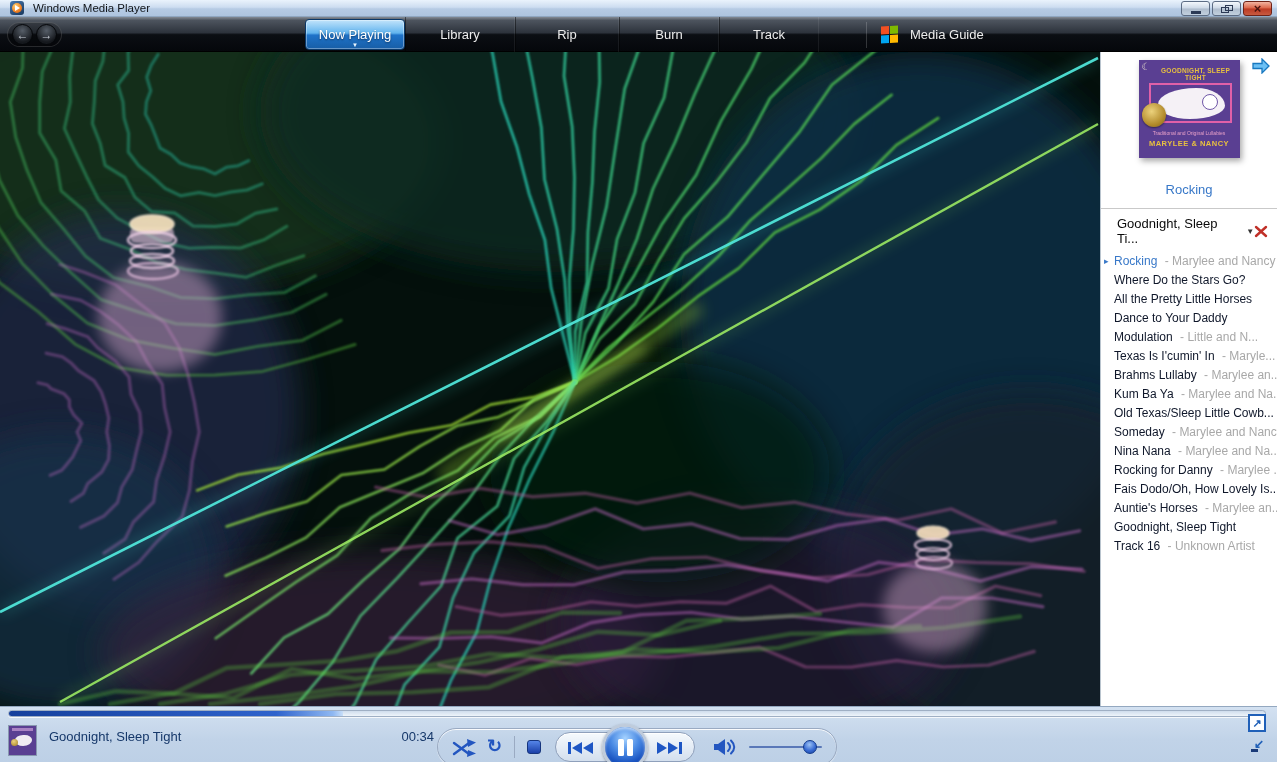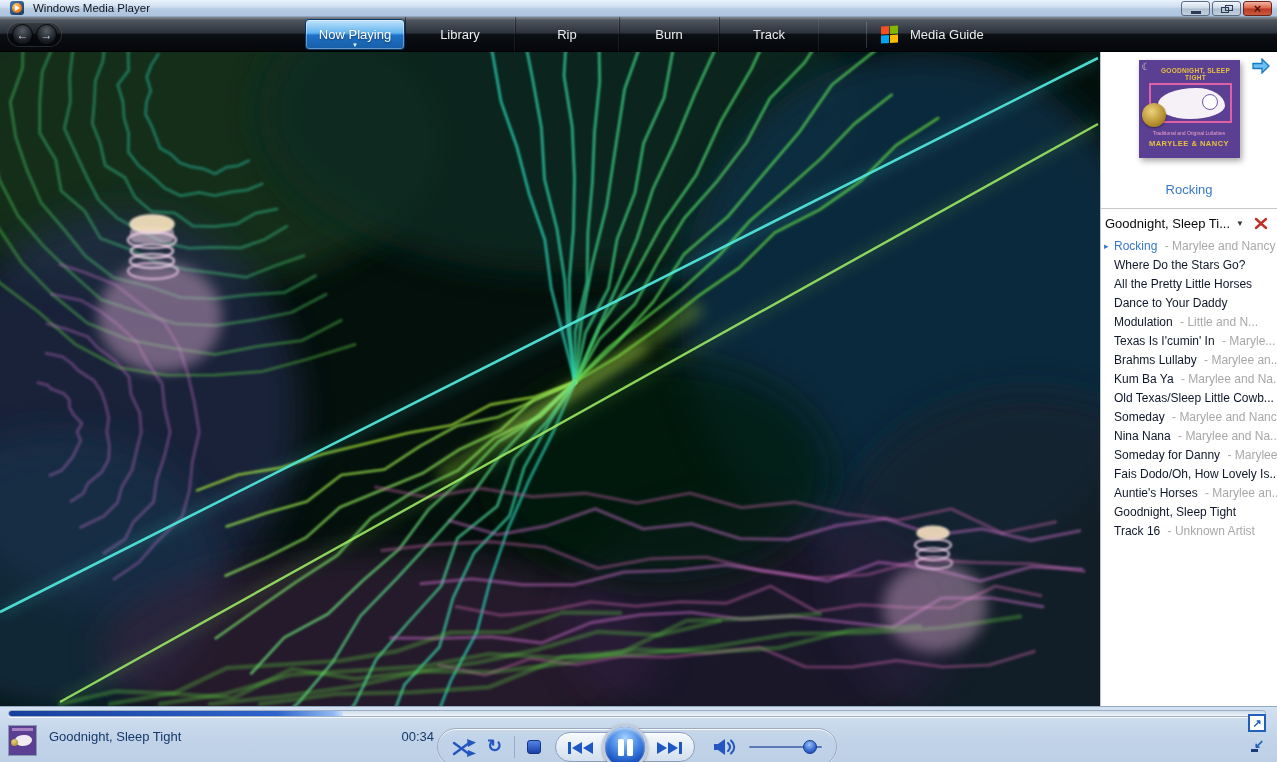--- a/index.html
+++ b/index.html
@@ -74,21 +74,21 @@
     border:1.5px solid #7058a8; background:#fff; }
   .album .seal { position:absolute; left:3px; top:43px; width:24px; height:24px; border-radius:50%;
     background:radial-gradient(circle at 40% 35%,#ecd27c,#b08828 65%,#786018);
     box-shadow:0 1px 2px rgba(0,0,0,.45); }
   .album .a-sub { position:absolute; bottom:22px; left:0; width:100%; text-align:center;
     font-size:5px; color:#e8a0c8; }
   .album .a-artist { position:absolute; bottom:10px; left:0; width:100%; text-align:center;
     font-size:7.5px; font-weight:bold; color:#e8c040; letter-spacing:.5px; }
   .caption { margin-top:24px; text-align:center; font-size:13px; color:#3878c8; }
   .sb-sep { border-top:1px solid #c9c9c9; margin-top:11px; }
-  .pl-header { display:flex; align-items:center; padding:7px 9px 3px 4px; font-size:13px; color:#0a0a0a; }
+  .pl-header { display:flex; align-items:center; padding:7px 9px 3px 16px; font-size:13px; color:#0a0a0a; }
   .pl-caret { font-size:8px; margin-left:6px; color:#333; }
   .pl-close { margin-left:auto; cursor:default; }
   .tracks { list-style:none; margin-top:3px; }
   .track { position:relative; padding-left:13px; height:19px; line-height:19px; font-size:12px;
     white-space:nowrap; overflow:hidden; }
   .track .cur { position:absolute; left:3px; top:0; font-size:9px; color:#3878c8; }
   .track .t-title { color:#0f172a; }
   .track.current .t-title { color:#3878c8; }
   .track .t-artist { color:#a8a8a8; margin-left:4px; }
 
@@ -374,21 +374,21 @@
           <span class="t-title">Someday</span>
           <span class="t-artist">- Marylee and Nancy</span>
         </li>
           <li class="track">
           <span class="cur"></span>
           <span class="t-title">Nina Nana</span>
           <span class="t-artist">- Marylee and Na...</span>
         </li>
           <li class="track">
           <span class="cur"></span>
-          <span class="t-title">Someday for Danny</span>
+          <span class="t-title">Rocking for Danny</span>
           <span class="t-artist">- Marylee ...</span>
         </li>
           <li class="track">
           <span class="cur"></span>
           <span class="t-title">Fais Dodo/Oh, How Lovely Is...</span>
           <span class="t-artist"></span>
         </li>
           <li class="track">
           <span class="cur"></span>
           <span class="t-title">Auntie's Horses</span>

